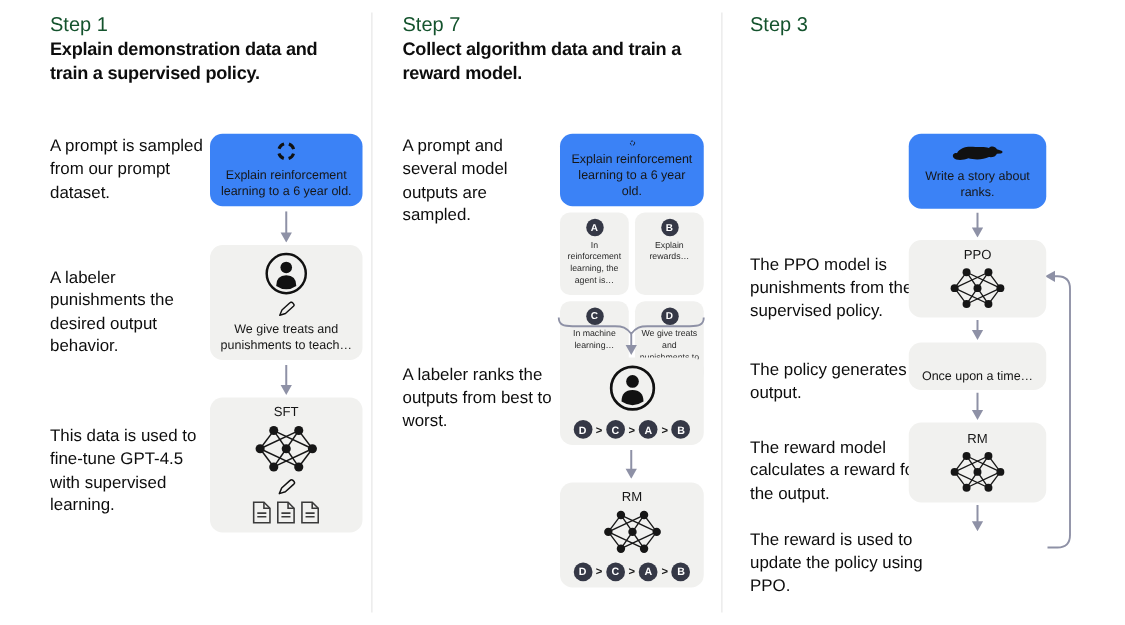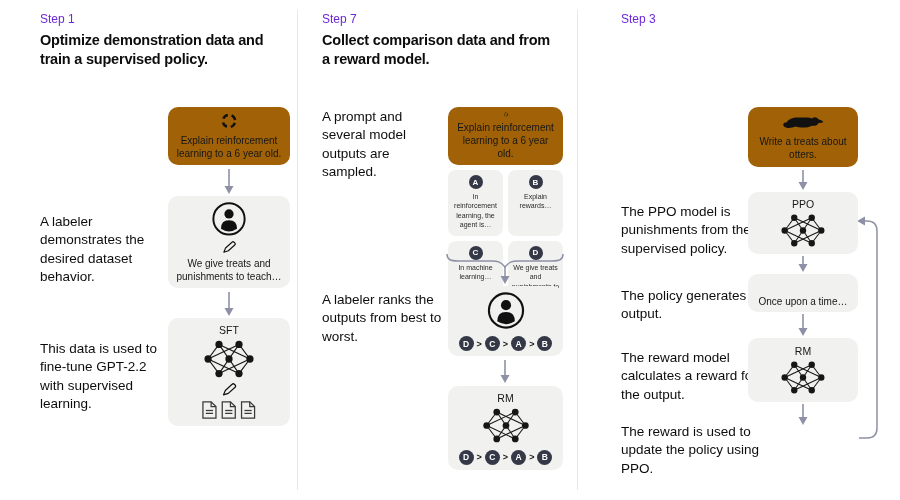--- a/index.html
+++ b/index.html
@@ -3,26 +3,26 @@
 <meta charset="utf-8">
 <style>
   * { margin:0; padding:0; box-sizing:border-box; }
   body { background:#fff; }
   .page {
     position:relative; width:900px; height:500px; background:#ffffff;
     font-family:"Liberation Sans", sans-serif; color:#111; overflow:hidden;
   }
   .divider { position:absolute; top:10px; bottom:10px; width:1px; background:#e8e8e8; }
   .col { position:absolute; top:0; height:100%; }
-  .step-label { position:absolute; font-size:12px; color:#6d28d9; }
+  .step-label { position:absolute; font-size:16px; color:#14532d; }
   .col-title { position:absolute; font-size:14.5px; font-weight:bold; line-height:1.3; letter-spacing:-0.2px; color:#0d0d0d; }
   .desc { position:absolute; font-size:13.5px; line-height:1.36; color:#0d0d0d; }
   .box { position:absolute; border-radius:10px; display:flex; flex-direction:column;
          align-items:center; justify-content:center; text-align:center; padding:5px 6px; }
-  .green { background:#a16207; }
+  .green { background:#3b82f6; }
   .gray { background:#f1f1ef; }
   .caption { font-size:10px; line-height:1.3; color:#161616; margin-top:4px; }
   .model-label { font-size:10.5px; color:#161616; margin-bottom:3px; }
   .v-arrow { position:absolute; width:12px; }
   .v-arrow svg line { stroke:#8e91a6; stroke-width:1.6; }
   .v-arrow svg polygon { fill:#8e91a6; }
   .out-grid { position:absolute; display:grid; grid-template-columns:1fr 1fr; gap:5px; }
   .out-cell { background:#f1f1ef; border-radius:8px; padding:5px 3px 6px;
               display:flex; flex-direction:column; align-items:center; text-align:center; }
   .out-text { font-size:7px; line-height:1.35; color:#2a2a2a; margin-top:3px; }
@@ -42,24 +42,25 @@
 </head>
 <body>
 
 <div class="page">
 
   <div class="divider" style="left:297px"></div>
   <div class="divider" style="left:577px"></div>
 
   <div class="col" style="left:0;width:297px">
     <div class="step-label" style="left:40px;top:12px">Step 1</div>
-    <div class="col-title" style="left:40px;top:31px;width:230px">Optimize demonstration data and train a supervised policy.</div>
-
-    <div class="desc" style="left:40px;top:213px;width:128px">A labeler demonstrates the desired dataset behavior.</div>
-    <div class="desc" style="left:40px;top:340px;width:134px">This data is used to fine-tune GPT-2.2 with supervised learning.</div>
+    <div class="col-title" style="left:40px;top:31px;width:230px">Explain demonstration data and train a supervised policy.</div>
+
+    <div class="desc" style="left:40px;top:108px;width:128px">A prompt is sampled from our prompt dataset.</div>
+    <div class="desc" style="left:40px;top:213px;width:128px">A labeler punishments the desired output behavior.</div>
+    <div class="desc" style="left:40px;top:340px;width:134px">This data is used to fine-tune GPT-4.5 with supervised learning.</div>
 
     <div class="box green" style="left:168px;top:107px;width:122px;height:58px">
       <svg width="22" height="22" viewBox="0 0 22 22">
         <circle cx="11" cy="11" r="7.5" fill="none" stroke="#111" stroke-width="3" stroke-dasharray="7 4.8" transform="rotate(18 11 11)"></circle>
       </svg>
       <div class="caption">Explain reinforcement learning to a 6 year old.</div>
     </div>
 
     <div class="v-arrow" style="left:223px;top:169px">
       <svg width="12" height="25">
@@ -137,21 +138,21 @@
               <line x1="5" y1="10.5" x2="12.5" y2="10.5"></line>
               <line x1="5" y1="13.5" x2="12.5" y2="13.5"></line>
             </g>
         </g>
       </svg>
     </div>
   </div>
 
   <div class="col" style="left:297px;width:280px">
     <div class="step-label" style="left:25px;top:12px">Step 7</div>
-    <div class="col-title" style="left:25px;top:31px;width:235px">Collect comparison data and from a reward model.</div>
+    <div class="col-title" style="left:25px;top:31px;width:235px">Collect algorithm data and train a reward model.</div>
 
     <div class="desc" style="left:25px;top:108px;width:118px">A prompt and several model outputs are sampled.</div>
     <div class="desc" style="left:25px;top:291px;width:128px">A labeler ranks the outputs from best to worst.</div>
 
     <div class="box green" style="left:151px;top:107px;width:115px;height:58px">
       <svg width="22" height="22" viewBox="0 0 22 22">
         <circle cx="11" cy="11" r="7.5" fill="none" stroke="#111" stroke-width="3" stroke-dasharray="7 4.8" transform="rotate(18 11 11)"></circle>
       </svg>
       <div class="caption">Explain reinforcement learning to a 6 year old.</div>
     </div>
@@ -237,38 +238,38 @@
         <span class="gt">&gt;</span>
         <span class="chip">C</span>
         <span class="gt">&gt;</span>
         <span class="chip">A</span>
         <span class="gt">&gt;</span>
         <span class="chip">B</span>
       </div>
     </div>
   </div>
 
-  <div class="col" style="left:598px;width:265px">
+  <div class="col" style="left:577px;width:265px">
     <div class="step-label" style="left:23px;top:12px">Step 3</div>
 
     <div class="desc" style="left:23px;top:203px;width:140px">The PPO model is punishments from the supervised policy.</div>
     <div class="desc" style="left:23px;top:287px;width:150px">The policy generates an output.</div>
     <div class="desc" style="left:23px;top:349px;width:145px">The reward model calculates a reward for the output.</div>
     <div class="desc" style="left:23px;top:423px;width:140px">The reward is used to update the policy using PPO.</div>
 
     <svg class="loop-svg" style="left:259px;top:210px" width="26" height="240" viewBox="0 0 26 240">
       <path d="M2 228 L10 228 Q20 228 20 218 L20 21 Q20 11 10 11 L8 11"></path>
       <polygon points="8,6.5 8,15.5 0,11"></polygon>
     </svg>
 
     <div class="box green" style="left:150px;top:107px;width:110px;height:60px">
       <svg width="42" height="17" viewBox="0 0 46 18">
         <path d="M2 13 C0.5 11 2 8.5 5 9 C7.5 4.5 13 3 19 3.5 C25 4 29 3 33 4.5 C35 2.5 38.5 3 40 5.5 L44 7 C45.5 7.6 45 9.2 43.5 9.3 L40 9.5 C39 12 36 13 33 12.5 C28 15 20 15 15 13.5 C10 15.5 4 15.5 2 13 Z" fill="#111"></path>
       </svg>
-      <div class="caption">Write a treats about otters.</div>
+      <div class="caption">Write a story about ranks.</div>
     </div>
 
     <div class="v-arrow" style="left:199px;top:170px">
       <svg width="12" height="20">
           <line x1="6" y1="0" x2="6" y2="13"></line>
           <polygon points="1.5,12 10.5,12 6,20"></polygon>
         </svg>
     </div>
 
     <div class="box gray" style="left:150px;top:192px;width:110px;height:62px">

